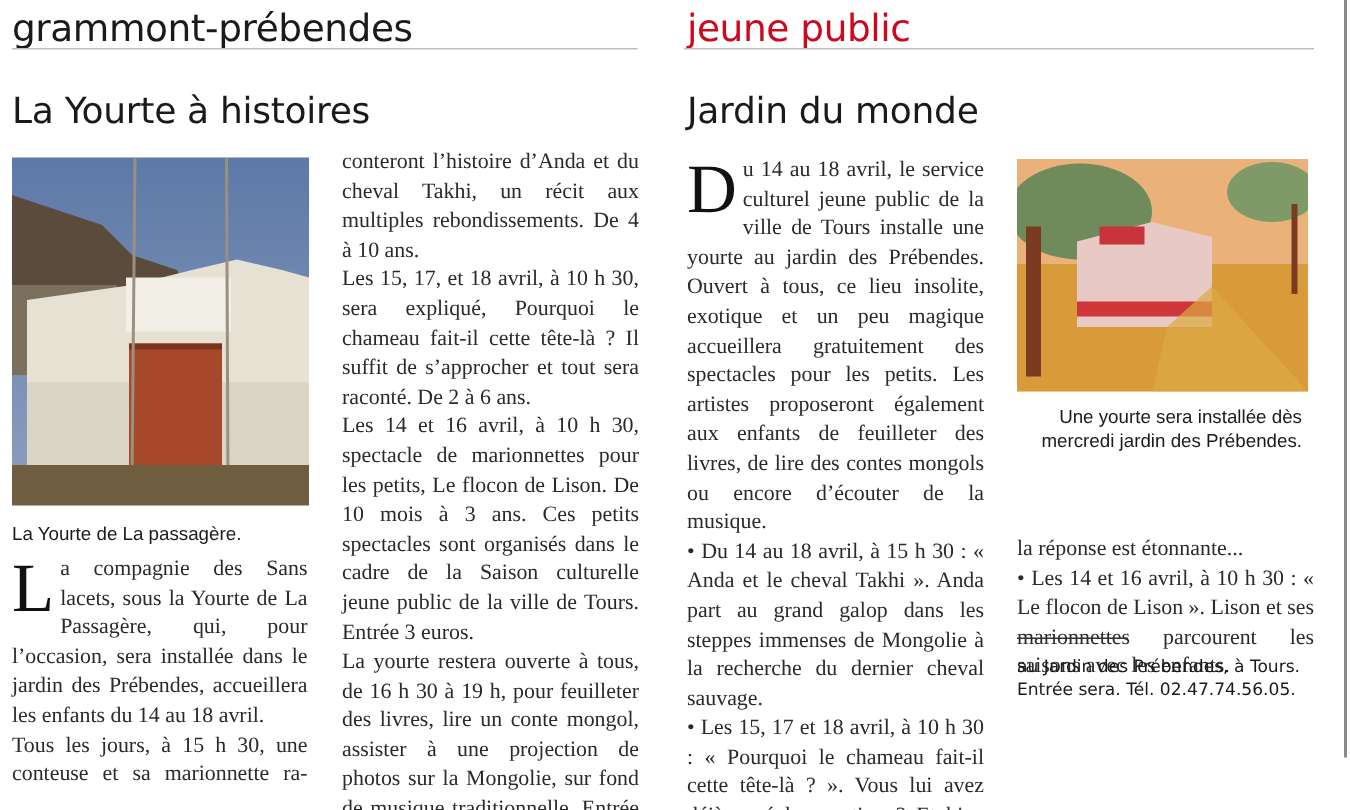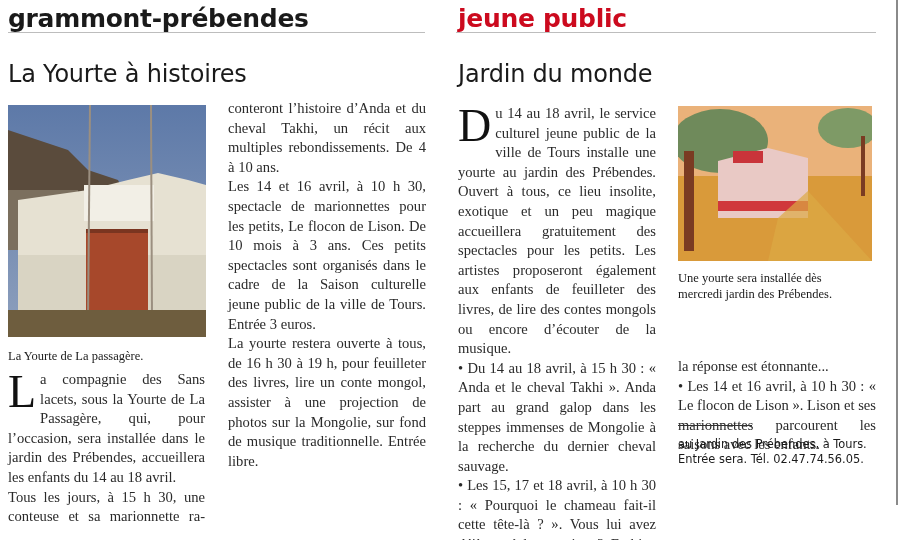--- a/index.html
+++ b/index.html
@@ -1,21 +1,21 @@
 <!DOCTYPE html>
 <html><head>
 <meta charset="utf-8">
 <style>
   html, body { margin:0; padding:0; background:#fff; }
   body { width:900px; height:540px; position:relative; overflow:hidden; color:#1a1a1a; }
   .abs { position:absolute; }
-  .rubric { font-family:"DejaVu Sans", sans-serif; font-weight:bold; font-size:25px; line-height:30px; letter-spacing:-0.3px; }
+  .rubric { font-family:"DejaVu Sans", sans-serif; font-weight:normal; font-size:25px; line-height:30px; letter-spacing:-0.3px; }
   .rule { height:1px; background:#bdbdbd; }
   .headline { font-family:"DejaVu Sans", sans-serif; font-size:24px; line-height:30px; letter-spacing:-0.2px; color:#1a1a1a; }
-  .caption { font-family:Liberation Serif, serif; font-size:12.5px; line-height:16px; color:#1a1a1a; }
+  .caption { font-family:Liberation Sans, sans-serif; font-size:12.5px; line-height:16px; color:#1a1a1a;text-align:right; }
   .body { font-family:"Liberation Serif", serif; font-size:14.6px; line-height:19.6px; text-align:justify; color:#2a2a2a; }
   .body p { margin:0; }
   .dropcap { float:left; font-size:46px; line-height:36px; margin:4px 4px 0 0; font-family:"Liberation Serif", serif; color:#111; }
   .info { font-family:"DejaVu Sans", sans-serif; font-size:11.4px; line-height:15px; color:#1a1a1a; }
 </style>
 </head>
 <body>
 
 <div class="abs rubric" style="left:8px;top:4px;color:#1a1a1a;">grammont-prébendes</div>
 <div class="abs rule" style="left:8px;top:32px;width:417px;"></div>
@@ -45,20 +45,21 @@
 <div class="abs caption" style="left:8px;top:348px;">La Yourte de La passagère.</div>
 
 <div class="abs body" style="left:8px;top:370px;width:197px;">
   <span class="dropcap">L</span>
   <p>a compagnie des Sans lacets, sous la Yourte de La Passagère, qui, pour l’occasion, sera installée dans le jardin des Prébendes, accueillera les enfants du 14 au 18 avril.</p>
   <p style="text-align:justify;text-align-last:justify;">Tous les jours, à 15 h 30, une conteuse et sa marionnette ra-</p>
 </div>
 
 <div class="abs body" style="left:228px;top:99px;width:198px;">
   <p>conteront l’histoire d’Anda et du cheval Takhi, un récit aux multiples rebondissements. De 4 à 10 ans.</p>
+  <p>Les 15, 17, et 18 avril, à 10 h 30, sera expliqué, Pourquoi le chameau fait-il cette tête-là ? Il suffit de s’approcher et tout sera raconté. De 2 à 6 ans.</p>
   <p>Les 14 et 16 avril, à 10 h 30, spectacle de marionnettes pour les petits, Le flocon de Lison. De 10 mois à 3 ans. Ces petits spectacles sont organisés dans le cadre de la Saison culturelle jeune public de la ville de Tours. Entrée 3 euros.</p>
   <p>La yourte restera ouverte à tous, de 16 h 30 à 19 h, pour feuilleter des livres, lire un conte mongol, assister à une projection de photos sur la Mongolie, sur fond de musique traditionnelle. Entrée libre.</p>
 </div>
 
 <div class="abs rubric" style="left:458px;top:4px;color:#cc0a1e;">jeune public</div>
 <div class="abs rule" style="left:456px;top:32px;width:420px;"></div>
 <div class="abs headline" style="left:458px;top:59px;">Jardin du monde</div>
 
 <div class="abs body" style="left:458px;top:104px;width:198px;">
   <span class="dropcap">D</span>

